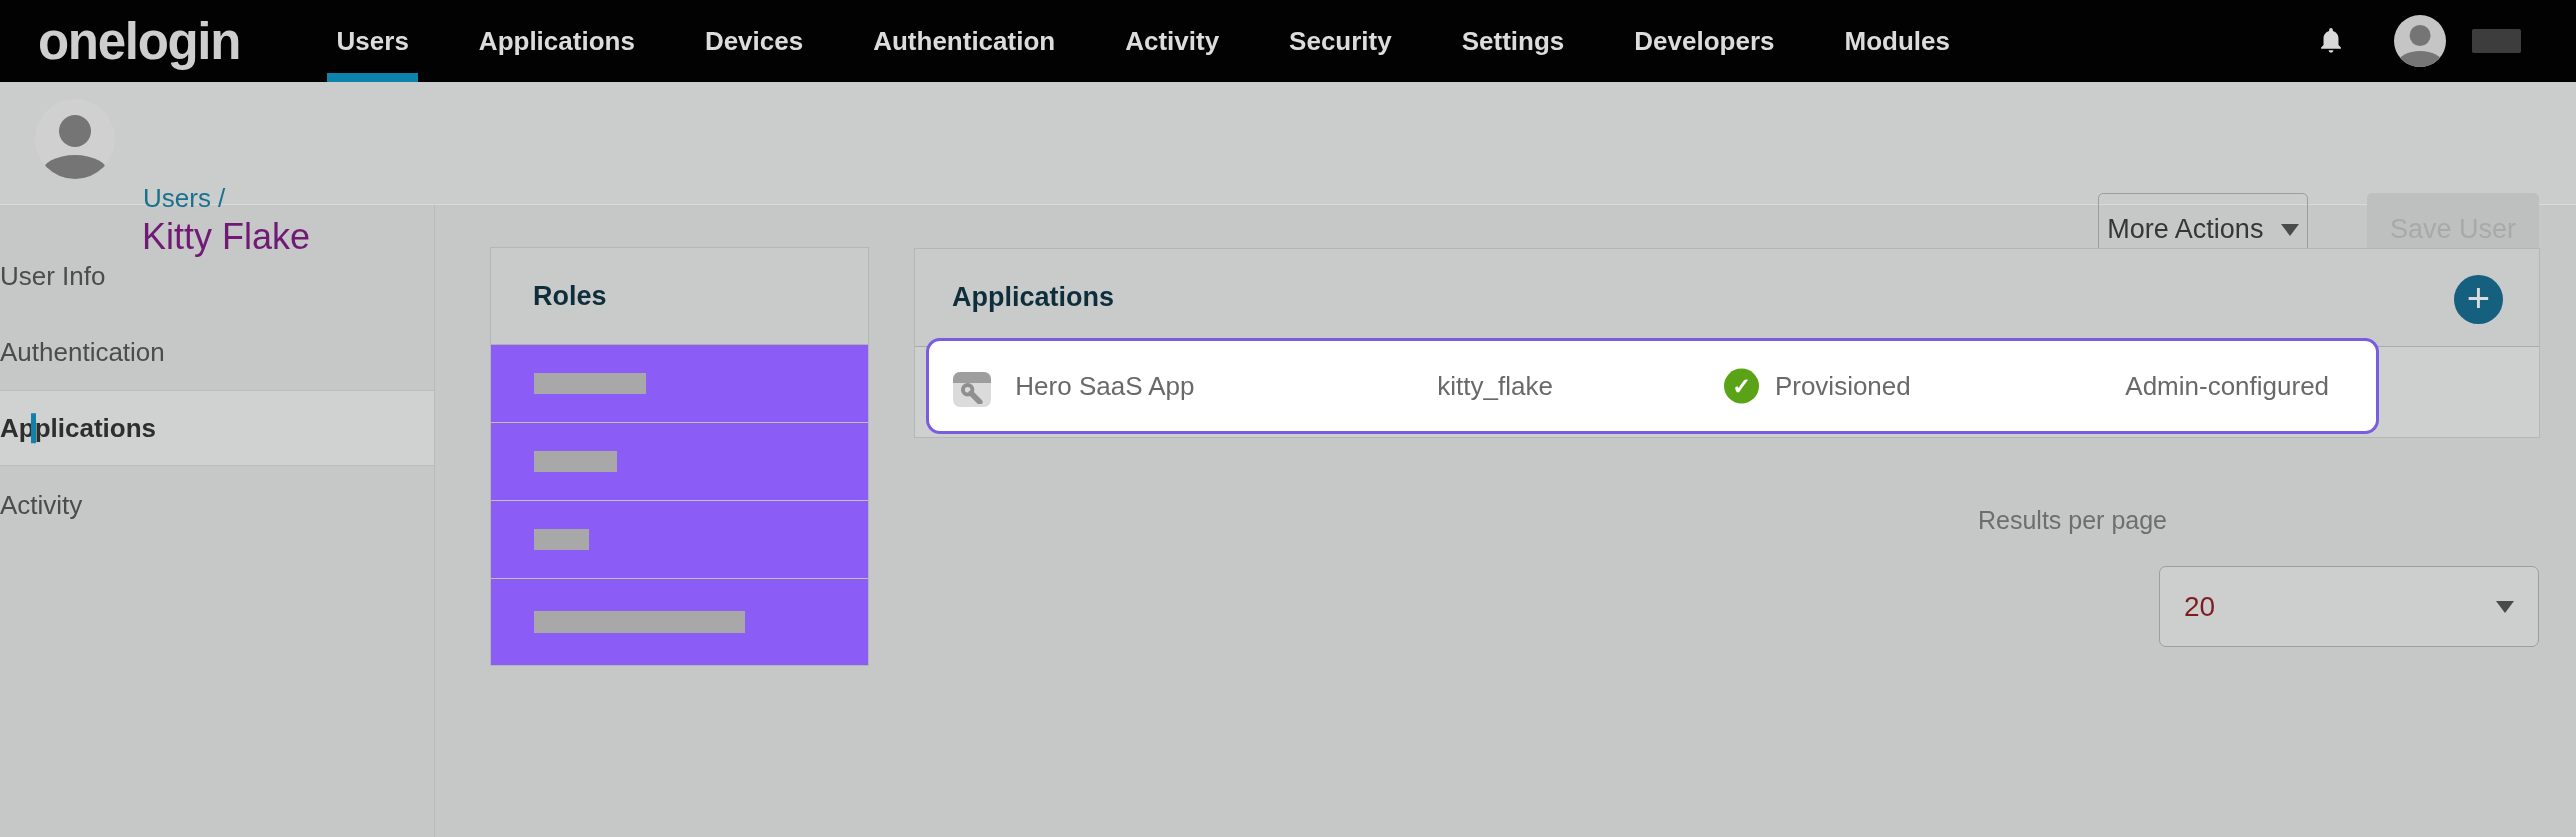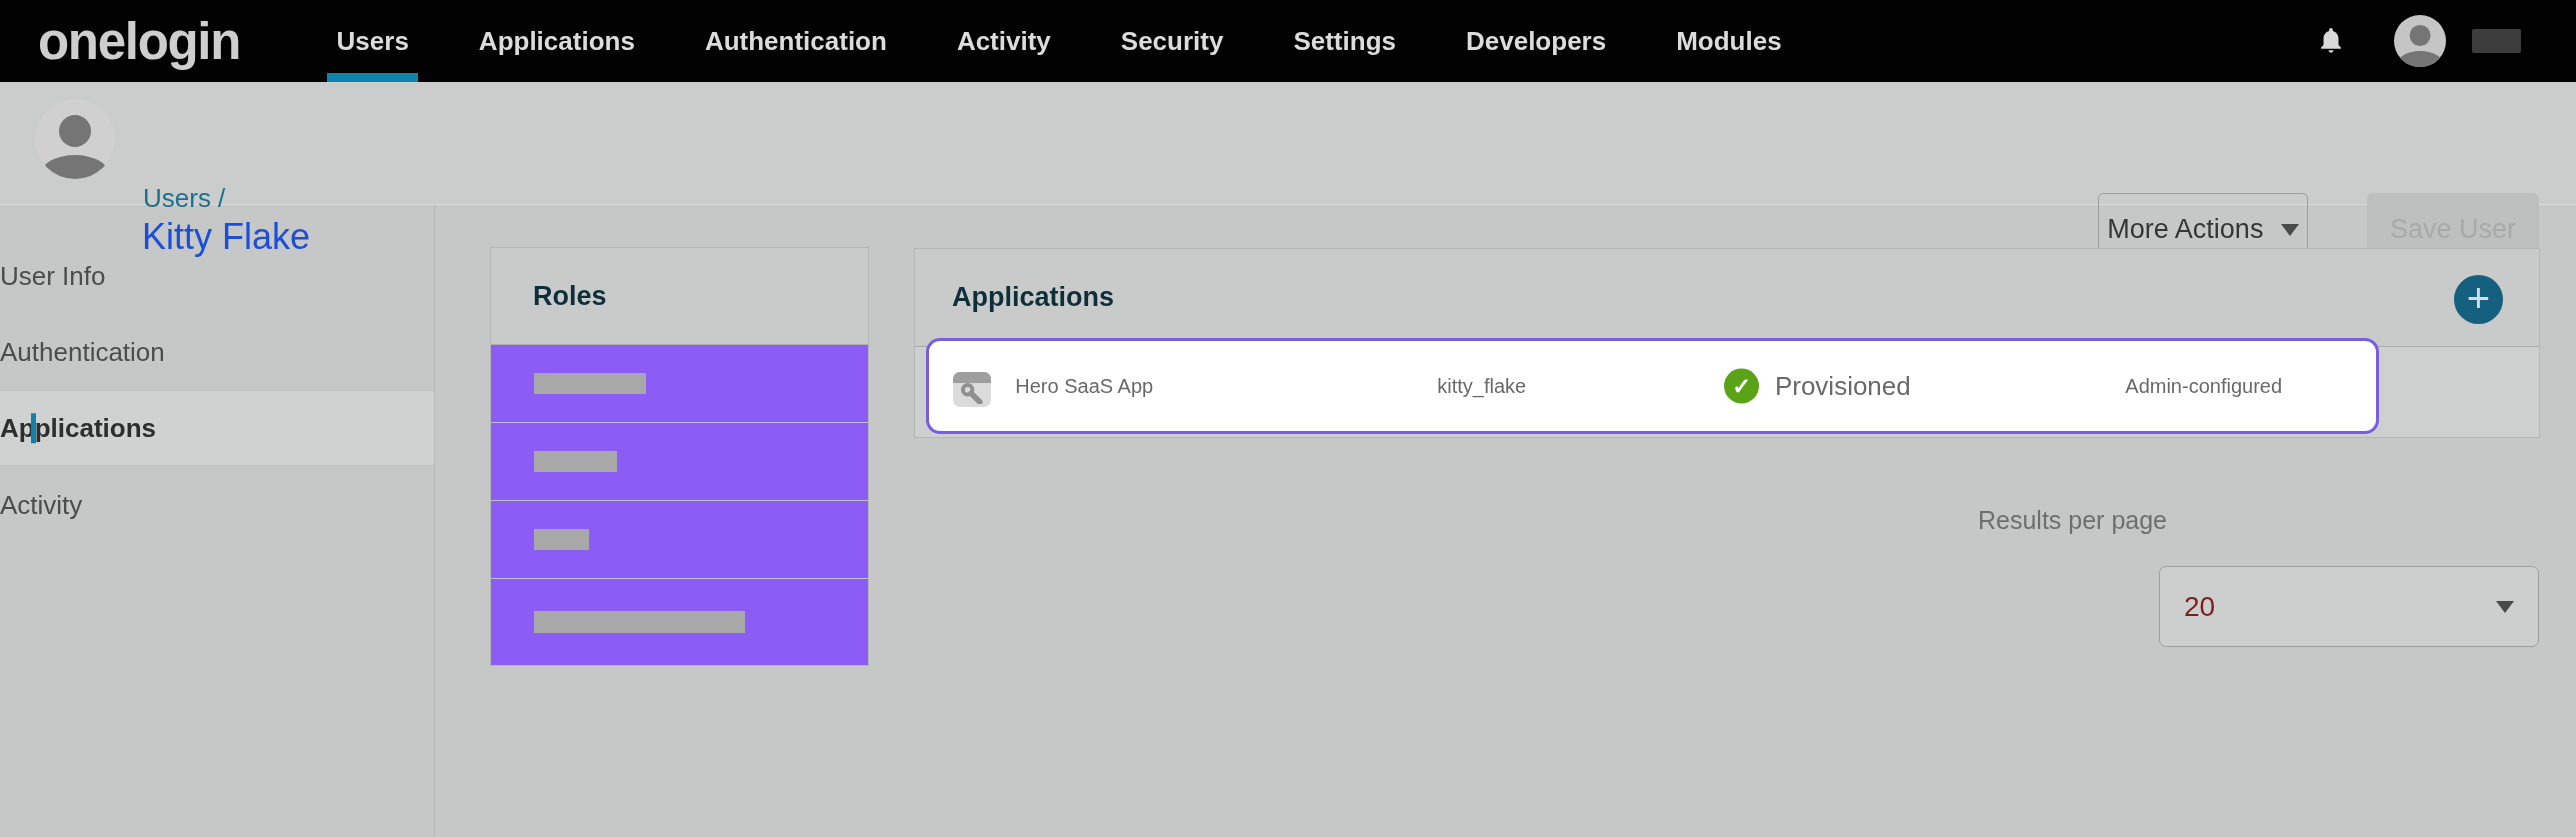--- a/index.html
+++ b/index.html
@@ -62,21 +62,21 @@
   .header-avatar {
     position: absolute; left: 35px; top: 17.3px; width: 80px; height: 80px;
     border-radius: 50%; background: #d0d0d0;
   }
   .breadcrumb {
     position: absolute; left: 143px; top: 101px; font-size: 26px;
     color: #19718e; cursor: pointer;
   }
   .page-title {
     position: absolute; left: 142px; top: 134px; font-size: 36px;
-    color: #1d4ed8; font-weight: 500;
+    color: #701a75; font-weight: 500;
   }
   .more-actions-btn {
     position: absolute; left: 2098px; top: 111px; width: 210px; height: 73px;
     border: 1.7px solid #9b9c9c; border-radius: 5.2px; background: transparent;
     display: flex; align-items: center; justify-content: center; gap: 17.3px;
     font-size: 27px; color: #363636; cursor: pointer;
     font-family: "Liberation Sans", sans-serif;
   }
   .caret-down {
     width: 0; height: 0; border-left: 9.5px solid transparent;
@@ -149,21 +149,21 @@
     color: #d7dcde; font-size: 40px; line-height: 1; margin-top: -3.5px;
     font-family: "Liberation Sans", sans-serif;
   }
   .app-row {
     position: absolute; left: 11.3px; top: 89px; width: 1453px; height: 96px;
     background: #ffffff; border: 3.5px solid #7a5ce0; border-radius: 14px;
     cursor: pointer;
   }
   .app-row .cell {
     position: absolute; top: 50%; transform: translateY(-50%);
-    font-size: 20px; color: #696969; white-space: nowrap;
+    font-size: 26px; color: #696969; white-space: nowrap;
   }
   .app-icon {
     position: absolute; left: 23.4px; top: 31px; width: 38px; height: 35px;
     border-radius: 7px; background: #dbdbdb; overflow: hidden;
   }
   .app-icon-bar {
     position: absolute; top: 0; left: 0; right: 0; height: 11.3px;
     background: #9e9e9e;
   }
   .app-icon svg { position: absolute; left: 6px; top: 9.5px; }
@@ -199,20 +199,21 @@
 </head>
 <body>
 
 <div id="app">
 
   <div class="topnav">
     <div class="logo">onelogin</div>
     <div class="nav-items">
       <div class="nav-item active">Users</div>
       <div class="nav-item">Applications</div>
+      <div class="nav-item">Devices</div>
       <div class="nav-item">Authentication</div>
       <div class="nav-item">Activity</div>
       <div class="nav-item">Security</div>
       <div class="nav-item">Settings</div>
       <div class="nav-item">Developers</div>
       <div class="nav-item">Modules</div>
     </div>
     <div class="nav-right">
       <span class="bell-wrap">
         <svg width="28" height="31" viewBox="0 0 24 26" fill="#d9d9d9">

